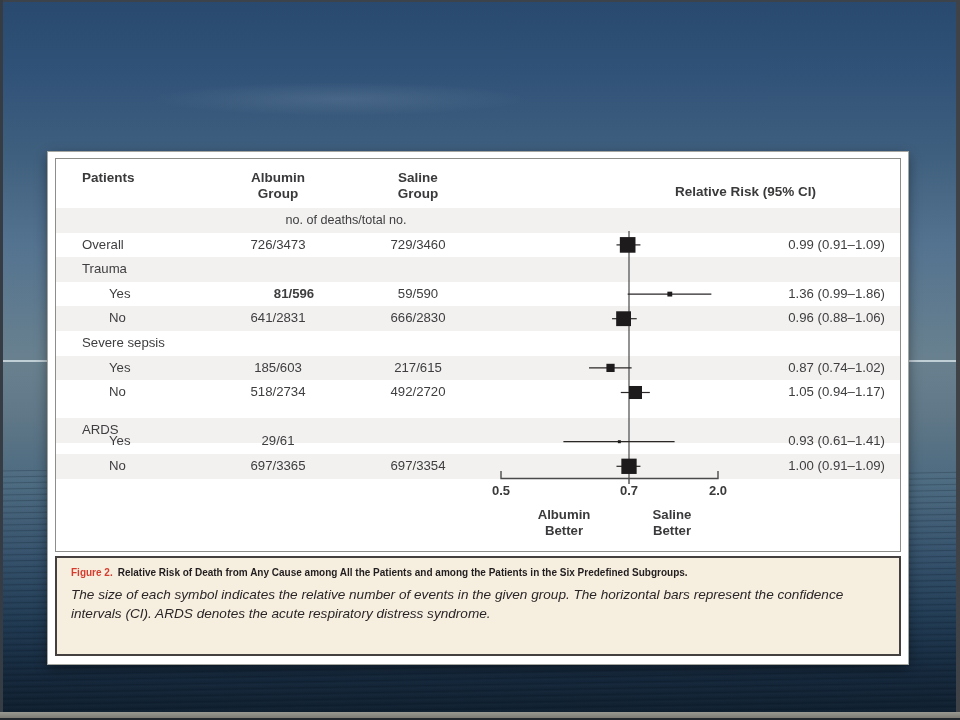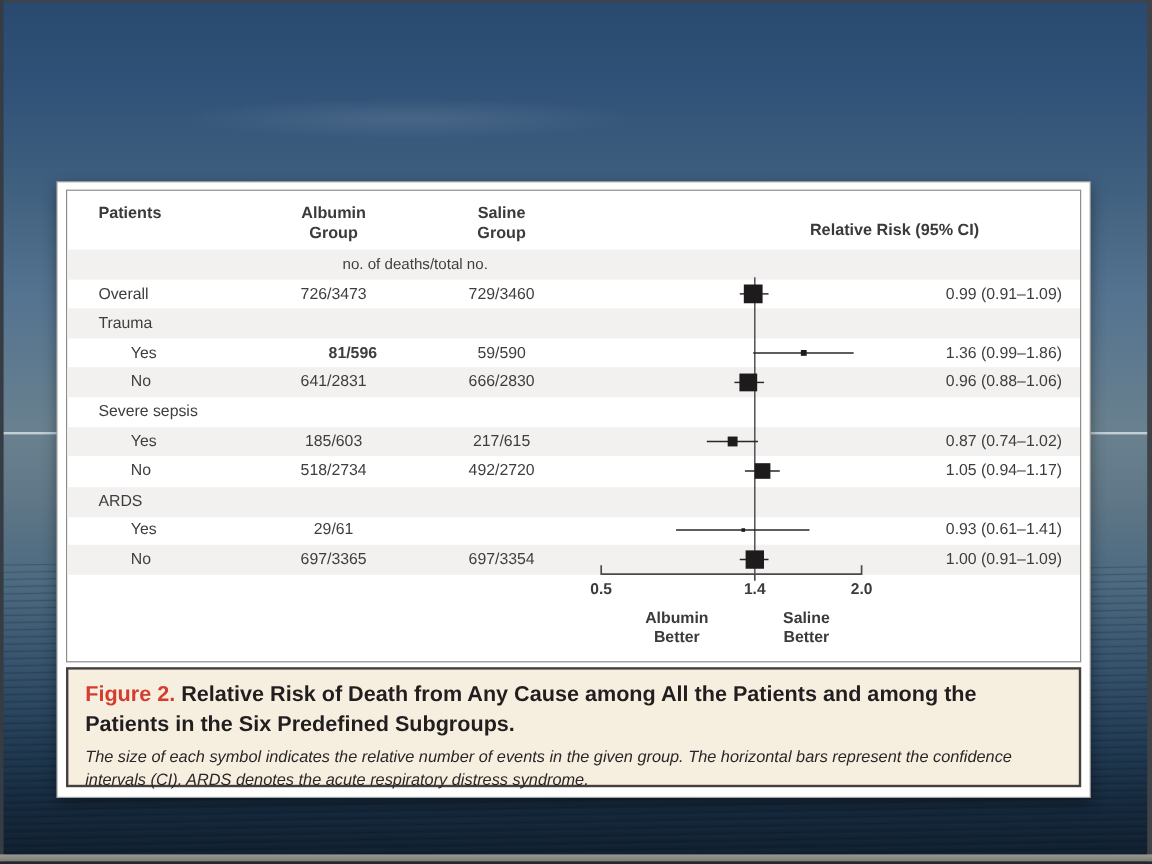--- a/index.html
+++ b/index.html
@@ -46,21 +46,21 @@
 
   .forest-svg{position:absolute;left:0;top:0;pointer-events:none;}
   .axis-tick-label{position:absolute;width:50px;text-align:center;
     font-weight:bold;font-size:13px;color:#3a3a3c;}
   .better-label{position:absolute;width:120px;text-align:center;font-weight:bold;
     font-size:13.2px;line-height:1.22;color:#3a3a3c;}
 
   .caption-box{position:absolute;left:7px;top:404px;width:846px;height:100px;
     box-sizing:border-box;border:2px solid #43403f;background:#f6efe0;
     padding:8px 14px;}
-  .caption-title{font-size:18px;font-weight:bold;color:#221e1f;line-height:1.38;}
+  .caption-title{font-size:10px;font-weight:bold;color:#221e1f;line-height:1.38;}
   .caption-figlabel{color:#d53c2e;font-weight:bold;margin-right:5px;}
   .caption-body{margin-top:5px;font-size:13.6px;color:#2a2627;line-height:1.42;max-width:816px;font-style:italic;}
 </style>
 </head>
 <body>
 
 <div class="slide">
   <div class="cloud"></div>
   <div class="horizon-line"></div>
   <div class="ocean-texture"></div>
@@ -113,21 +113,21 @@
               <div class="cell num" style="left: 162px; width: 120px;">185/603</div>
               <div class="cell num" style="left: 302px; width: 120px;">217/615</div>
               <div class="cell rr" style="left: 629px; width: 200px;">0.87 (0.74–1.02)</div>
             </div>
             <div class="t-row" style="top: 221.2px;">
               <div class="cell" style="left: 53px;">No</div>
               <div class="cell num" style="left: 162px; width: 120px;">518/2734</div>
               <div class="cell num" style="left: 302px; width: 120px;">492/2720</div>
               <div class="cell rr" style="left: 629px; width: 200px;">1.05 (0.94–1.17)</div>
             </div>
-            <div class="t-row shaded" style="top: 247px;">
+            <div class="t-row shaded" style="top: 259px;">
               <div class="cell" style="left: 26px;">ARDS</div>
             </div>
             <div class="t-row" style="top: 270.4px;">
               <div class="cell" style="left: 53px;">Yes</div>
               <div class="cell num" style="left: 162px; width: 120px;">29/61</div>
               <div class="cell rr" style="left: 629px; width: 200px;">0.93 (0.61–1.41)</div>
             </div>
             <div class="t-row shaded" style="top: 295px;">
               <div class="cell" style="left: 53px;">No</div>
               <div class="cell num" style="left: 162px; width: 120px;">697/3365</div>
@@ -149,21 +149,21 @@
             <rect x="550.4057949393768" y="204.78976278056854" width="8.220474438863002" height="8.220474438863002" fill="#1e1b1c"></rect>
             <line x1="564.787404895068" y1="233.50000000000003" x2="593.8387847423985" y2="233.50000000000003" stroke="#2a2726" stroke-width="1.2"></line>
             <rect x="572.9608162473596" y="226.98499808135105" width="13.030003837297977" height="13.030003837297977" fill="#1e1b1c"></rect>
             <line x1="507.39306559651084" y1="282.7" x2="618.6039549614143" y2="282.7" stroke="#2a2726" stroke-width="1.2"></line>
             <rect x="561.8678411626643" y="281.2" width="3" height="3" fill="#1e1b1c"></rect>
             <line x1="560.4823374390054" y1="307.3" x2="584.4381884202026" y2="307.3" stroke="#2a2726" stroke-width="1.2"></line>
             <rect x="565.3460565719363" y="299.6460565719363" width="15.307886856127466" height="15.307886856127466" fill="#1e1b1c"></rect>
           </svg>
 
         <div class="axis-tick-label" style="left:420px;top:324px;">0.5</div>
-        <div class="axis-tick-label" style="left:548px;top:324px;">1.4</div>
+        <div class="axis-tick-label" style="left:548px;top:324px;">0.7</div>
         <div class="axis-tick-label" style="left:637px;top:324px;">2.0</div>
 
         <div class="better-label" style="left:448px;top:348px;">
           <span style="display:block;">Albumin</span>
           <span style="display:block;">Better</span>
         </div>
         <div class="better-label" style="left:556px;top:348px;">
           <span style="display:block;">Saline</span>
           <span style="display:block;">Better</span>
         </div>

